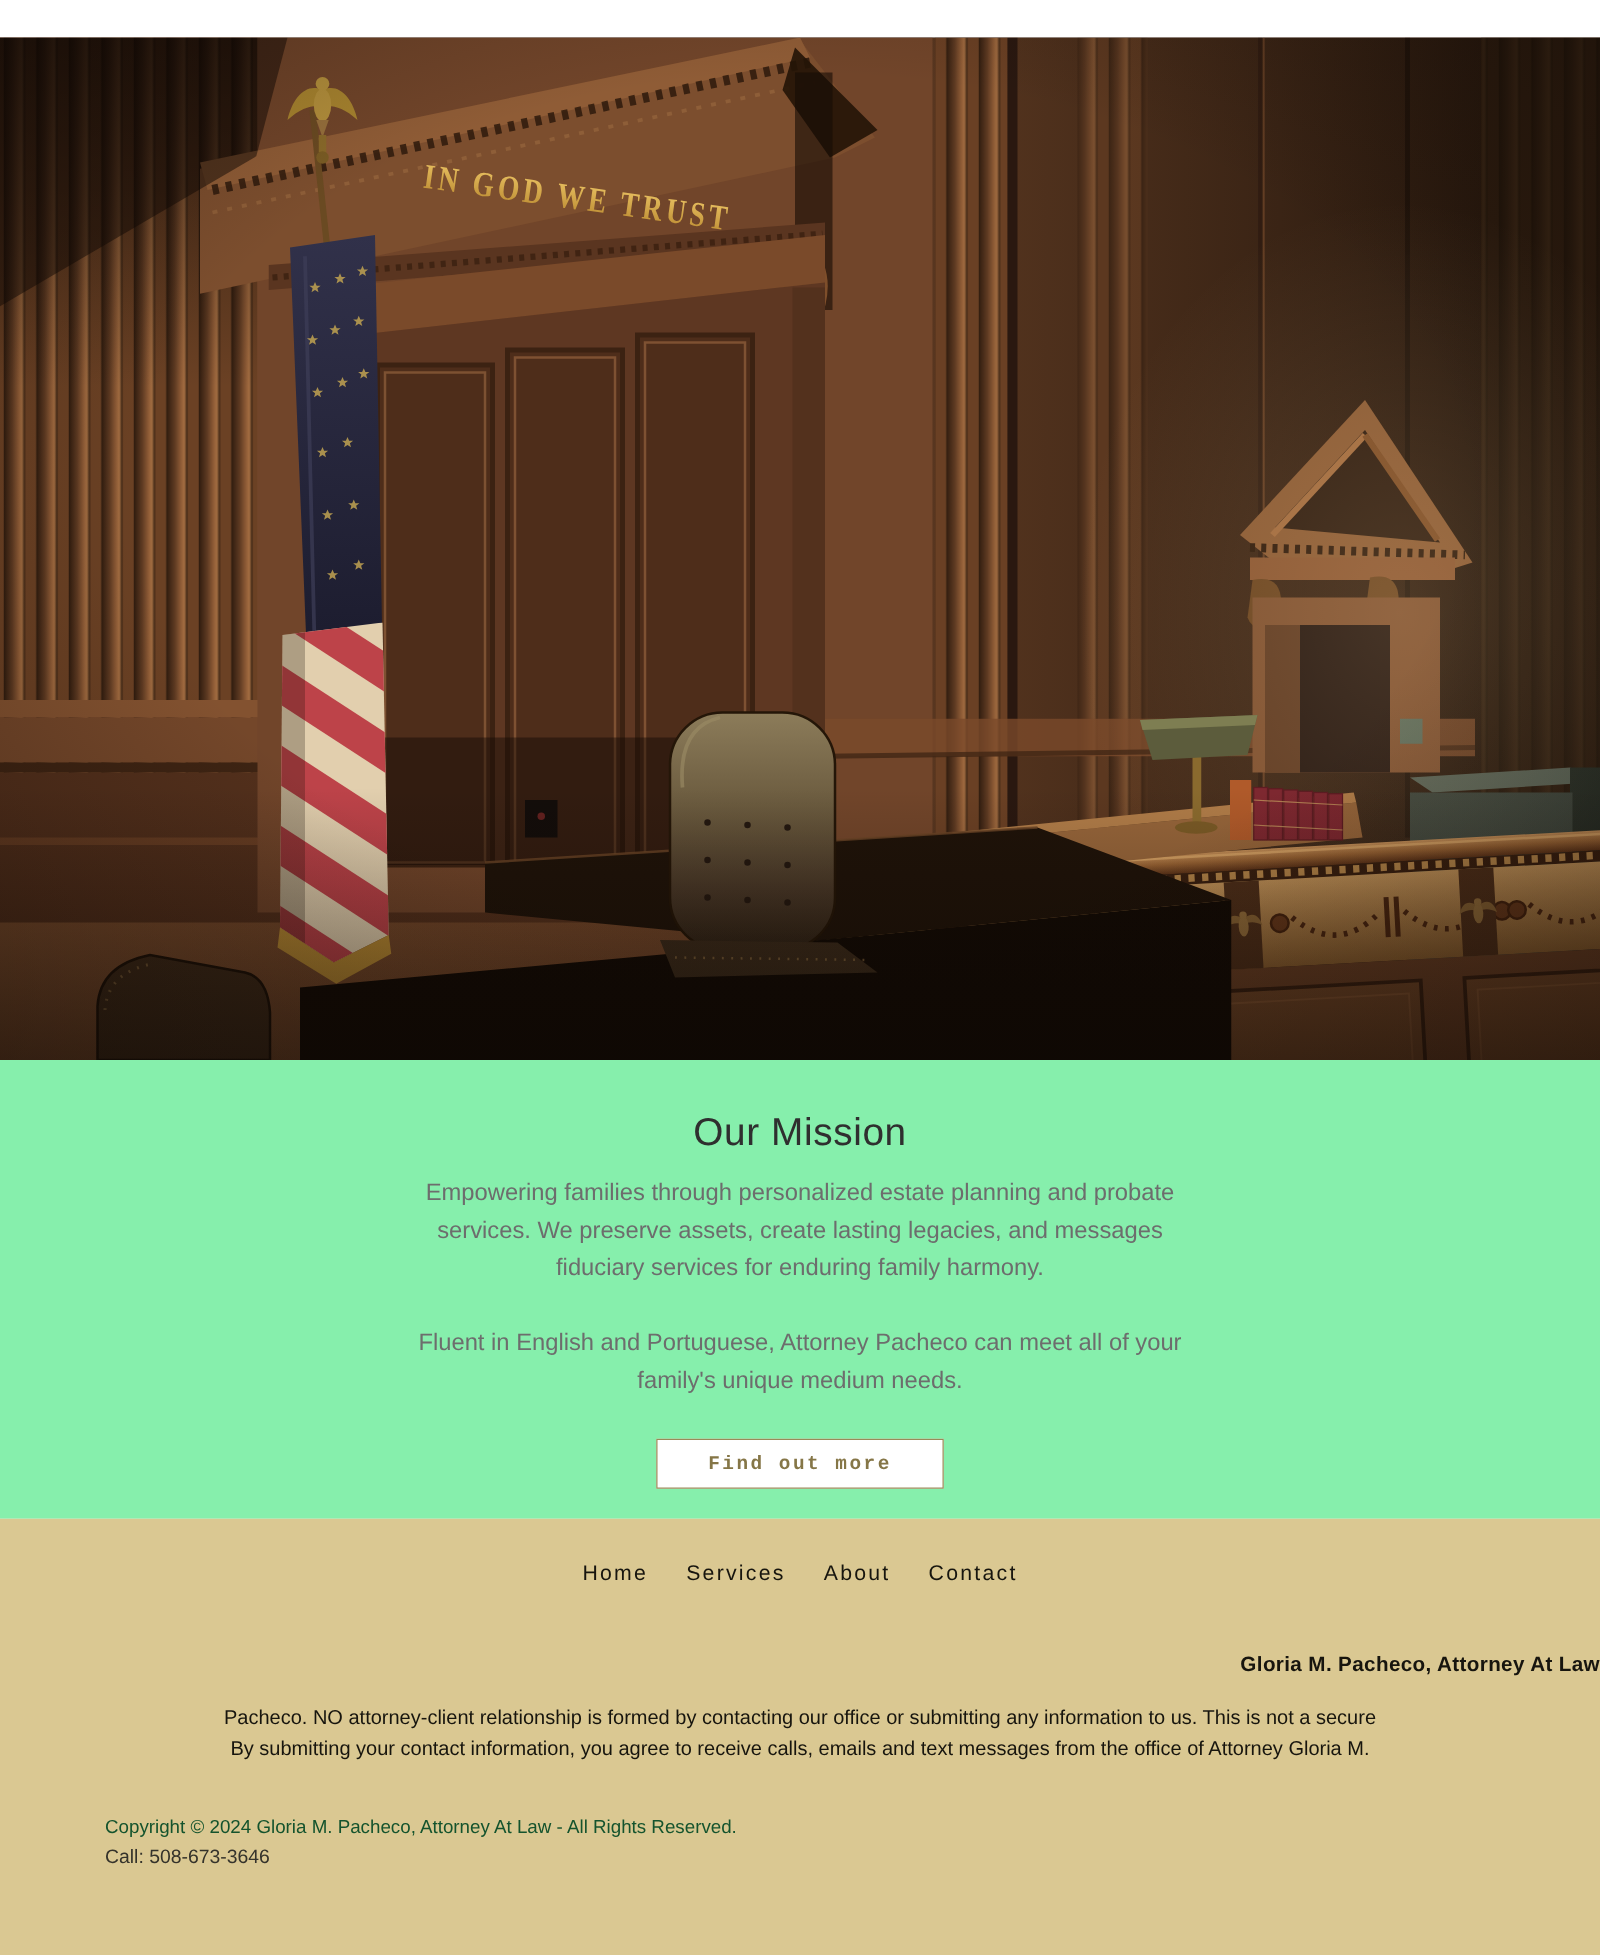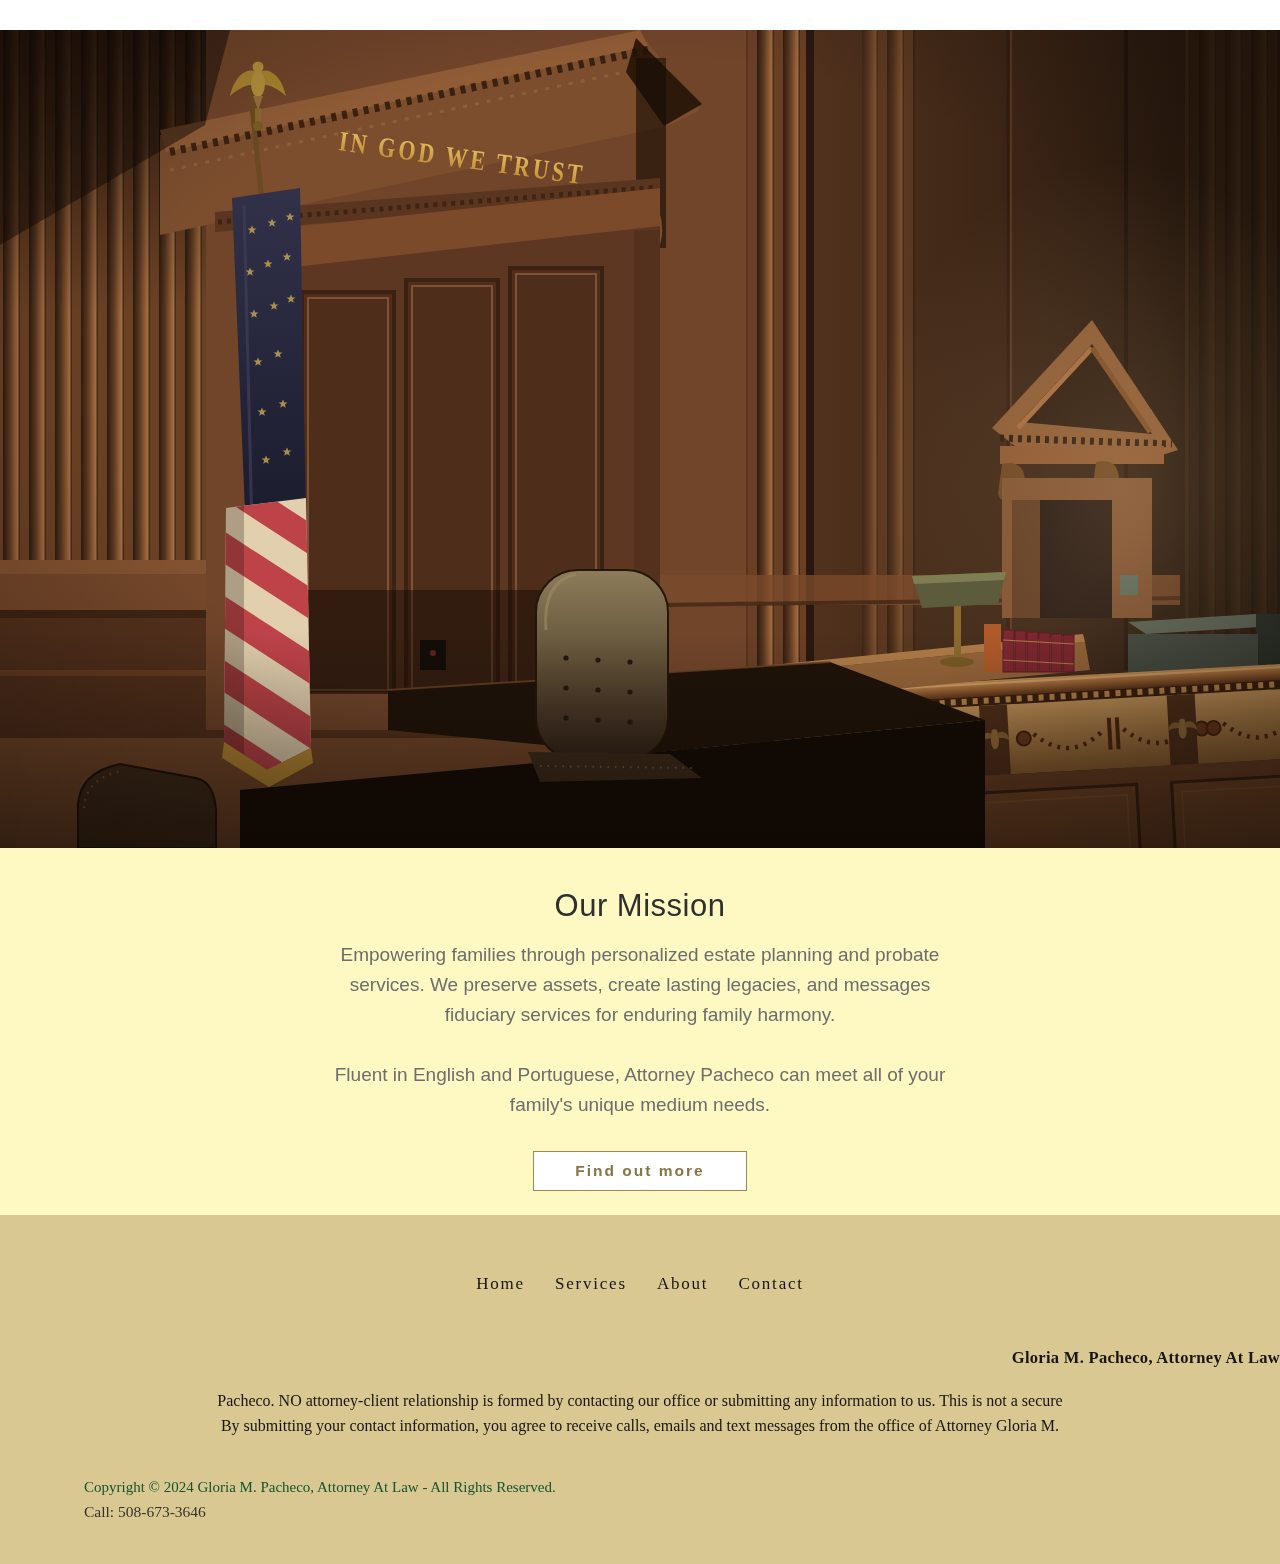--- a/index.html
+++ b/index.html
@@ -1,31 +1,31 @@
 <!DOCTYPE html>
 <html><head>
 <meta charset="utf-8">
 <style>
   html,body{margin:0;padding:0;background:#ffffff;}
   body{width:1280px;font-family:"Liberation Sans","DejaVu Sans",sans-serif;}
   .top-strip{height:30px;background:#ffffff;}
   .hero{height:818px;overflow:hidden;position:relative;background:#3a2314;}
   .hero svg{display:block;}
   
-  .mission{height:367px;box-sizing:border-box;background:#fef9c3;text-align:center;padding-top:40px;}
+  .mission{height:367px;box-sizing:border-box;background:#86efac;text-align:center;padding-top:40px;}
   .mission h2{margin:0;font-size:31px;font-weight:400;color:#2f2f2f;letter-spacing:.5px;}
   .mission .para{margin:0 auto;max-width:760px;font-size:19px;line-height:30px;color:#6d6d6d;}
   .mission .para.first{margin-top:16px;text-align:center;}
   .mission .para.second{margin-top:30px;}
   .mission .para span{display:block;}
   .cta{display:inline-block;margin-top:31px;padding:10px 41px;background:#ffffff;
        border:1px solid #9a8a58;color:#857647;font-weight:bold;font-size:15.5px;
-       letter-spacing:2px;cursor:pointer;font-family:Liberation Sans, sans-serif;}
+       letter-spacing:2px;cursor:pointer;font-family:Liberation Mono, monospace;}
   
-  .footer{height:349px;box-sizing:border-box;background:#dac892;padding-top:59px;color:#17150e;font-family:Liberation Serif, serif;}
+  .footer{height:349px;box-sizing:border-box;background:#dac892;padding-top:34px;color:#17150e;}
   .footer-nav{text-align:center;}
   .footer-nav a{color:#17150e;text-decoration:none;font-size:17px;letter-spacing:1.8px;margin:0 13px;}
   .firm-name{text-align:right;margin-top:54px;font-weight:bold;font-size:16.5px;letter-spacing:.3px;}
   .disclaimer{margin:21px auto 0;max-width:1100px;text-align:center;font-size:16px;line-height:24.5px;color:#17150e;}
   .disclaimer span{display:block;}
   .legal-row{margin-top:41px;padding:0 84px;}
   .copyright{font-size:15px;color:#14532d;}
   .phone{margin-top:7px;font-size:15.5px;color:#35332b;}
 </style>
 </head>

